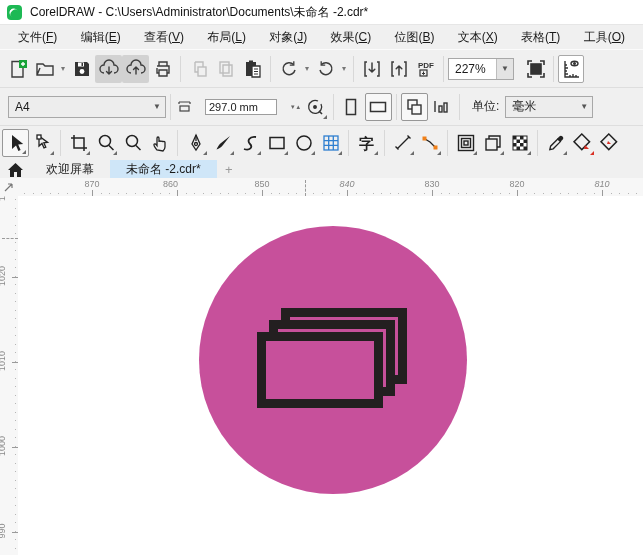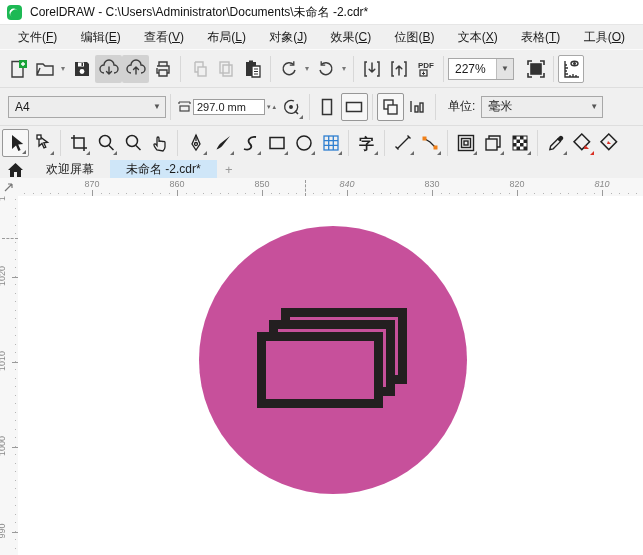--- a/index.html
+++ b/index.html
@@ -33,21 +33,21 @@
   .fly{position:absolute;right:2px;bottom:2px;width:0;height:0;
        border-left:4px solid transparent;border-bottom:4px solid #6b6b6b;}
   
   .combo{display:flex;align-items:center;background:#fff;border:1px solid #a8a8a8;height:22px;box-sizing:border-box;}
   .combo .val{padding:0 6px;flex:1;}
   .combo .dd{width:16px;height:100%;background:#e3e3e3;border-left:1px solid #bdbdbd;
        display:flex;align-items:center;justify-content:center;font-size:8px;color:#555;}
   .combo.flat{background:#ededed;}
   
   .mmcol{display:flex;flex-direction:column;gap:2px;margin:0 2px;}
-  .mmrow{display:flex;align-items:center;gap:2px;text-align:right;}
+  .mmrow{display:flex;align-items:center;gap:14px;text-align:right;}
   .mmfield{width:64px;height:14px;border:1px solid #9d9d9d;background:#fff;font-size:11px;
        padding:0 3px;display:flex;align-items:center;}
   .spin{display:flex;gap:3px;font-size:7px;color:#666;}
   .pgicon{width:14px;display:flex;justify-content:center;}
   .unitlabel{margin:0 6px 0 8px;white-space:nowrap;}
   
   .tabbar{height:19px;background:#f0f0f0;display:flex;align-items:stretch;border-bottom:4px solid #a21caf;}
   .hometab{width:30px;display:flex;align-items:center;justify-content:center;}
   .tab{display:flex;align-items:center;padding:0 16px;font-size:12px;white-space:nowrap;}
   .tab.activetab{background:#cfe6f8;}
@@ -252,21 +252,21 @@
     </div>
     <div class="tb">
       <svg class="ic" width="20" height="20" viewBox="0 0 20 20" fill="none" stroke="#333" stroke-width="1.4">
         <path d="M4 4v11"></path>
           <rect x="8" y="9" width="3" height="6"></rect>
           <rect x="13" y="6" width="3" height="9"></rect>
       </svg>
     </div>
     <div class="sep"></div>
     <span class="unitlabel">单位:</span>
-    <div class="combo flat" style="width:122px">
+    <div class="combo flat" style="width:88px">
       <span class="val">毫米</span>
       <span class="dd" style="background:none;border:none">▼</span>
     </div>
   </div>
 
   <div class="toolboxbar">
     <div class="tb sel">
       <svg class="ic" width="20" height="20" viewBox="0 0 20 20">
           <path d="M6 2l0 14 4-3.6 2.4 5.6 2.2-1-2.4-5.4 5-0.6z" fill="#222"></path>
         </svg>
@@ -502,21 +502,21 @@
         <div class="rdot" style="left: 558.5px; bottom: 2px;"></div>
         <div class="rdot" style="left: 567px; bottom: 2px;"></div>
         <div class="rdot" style="left: 575.5px; bottom: 2px;"></div>
         <div class="rdot" style="left: 584px; bottom: 2px;"></div>
         <div class="rdot" style="left: 592.5px; bottom: 2px;"></div>
         <div class="rdot" style="left: 601px; bottom: 2px;"></div>
         <div class="rdot" style="left: 609.5px; bottom: 2px;"></div>
         <div class="rdot" style="left: 618px; bottom: 2px;"></div>
         <div class="rlabel" style="left: 60px; top: 1px; width: 28px; text-align: center;">870</div>
         <div class="rtick" style="left: 74px; bottom: 0px; width: 1px; height: 6px;"></div>
-        <div class="rlabel" style="left: 145px; top: 1px; width: 28px; text-align: center;">860</div>
+        <div class="rlabel" style="left: 145px; top: 1px; width: 28px; ">860</div>
         <div class="rtick" style="left: 159px; bottom: 0px; width: 1px; height: 6px;"></div>
         <div class="rlabel" style="left: 230px; top: 1px; width: 28px; text-align: center;">850</div>
         <div class="rtick" style="left: 244px; bottom: 0px; width: 1px; height: 6px;"></div>
         <div class="rlabel" style="left: 315px; top: 1px; width: 28px; text-align: center; font-style: italic;">840</div>
         <div class="rtick" style="left: 329px; bottom: 0px; width: 1px; height: 6px;"></div>
         <div class="rlabel" style="left: 400px; top: 1px; width: 28px; text-align: center;">830</div>
         <div class="rtick" style="left: 414px; bottom: 0px; width: 1px; height: 6px;"></div>
         <div class="rlabel" style="left: 485px; top: 1px; width: 28px; text-align: center;">820</div>
         <div class="rtick" style="left: 499px; bottom: 0px; width: 1px; height: 6px;"></div>
         <div class="rlabel" style="left: 570px; top: 1px; width: 28px; text-align: center; font-style: italic;">810</div>

